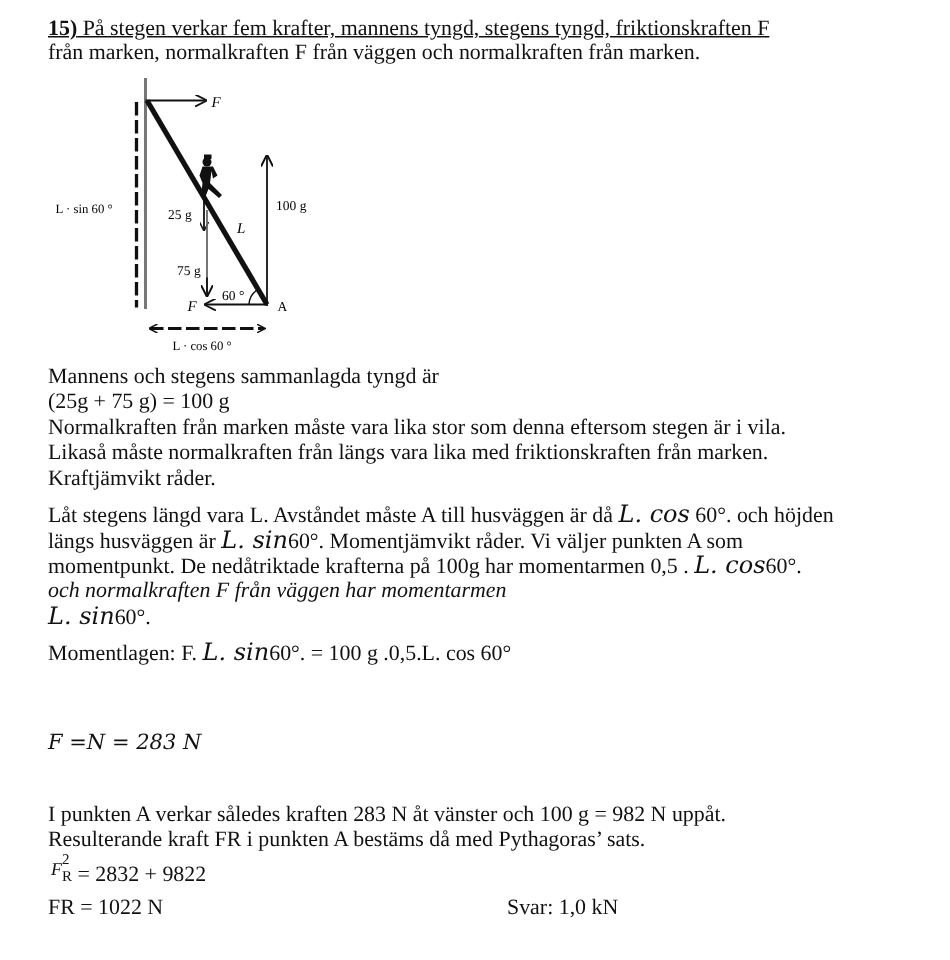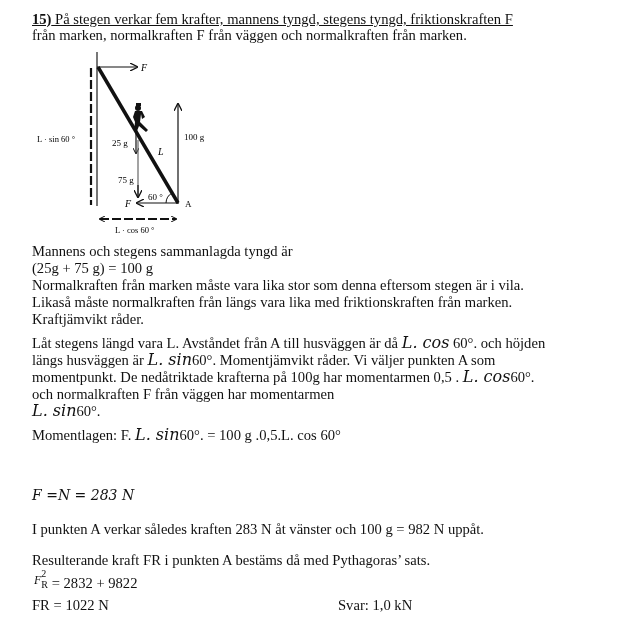--- a/index.html
+++ b/index.html
@@ -90,42 +90,42 @@
   </g>
 </svg>
 
 <div class="line" style="top:243px;">Mannens och stegens sammanlagda tyngd är</div>
 <div class="line" style="top:260px;">(25g + 75 g) = 100 g</div>
 <div class="line" style="top:277px;">Normalkraften från marken måste vara lika stor som denna eftersom stegen är i vila.</div>
 <div class="line" style="top:294px;">Likaså måste normalkraften från längs vara lika med friktionskraften från marken.</div>
 <div class="line" style="top:311px;">Kraftjämvikt råder.</div>
 
 <div class="line" style="top:335px;">
-  <span>Låt stegens längd vara L. Avståndet från A till husväggen är då </span><span class="ital">L. cos</span><span> 60°. och höjden</span>
+  <span>Låt stegens längd vara L. Avståndet måste A till husväggen är då </span><span class="ital">L. cos</span><span> 60°. och höjden</span>
 </div>
 <div class="line" style="top:352px;">
   <span>längs husväggen är </span><span class="ital">L. sin</span><span>60°. Momentjämvikt råder. Vi väljer punkten A som</span>
 </div>
 <div class="line" style="top:369px;">
   <span>momentpunkt. De nedåtriktade krafterna på 100g har momentarmen 0,5 . </span><span class="ital">L. cos</span><span>60°.</span>
 </div>
-<div class="line" style="top:386px;">och normalkraften F från väggen har momentarmen</div>
+<div class="line" style="top:386px;font-style:italic;">och normalkraften F från väggen har momentarmen</div>
 <div class="line" style="top:403px;">
   <span class="ital">L. sin</span><span>60°.</span>
 </div>
 <div class="line" style="top:427px;">
   <span>Momentlagen: F. </span><span class="ital">L. sin</span><span>60°.  = 100 g .0,5.L. cos 60°</span>
 </div>
 
 <div class="formula">
   <span>F =</span>
   <span>N = 283 N</span>
 </div>
 
-<div class="line" style="top:521px;">I punkten A verkar således kraften 283 N åt vänster och 100 g  = 982 N uppåt.</div>
+<div class="line" style="top:535px;">I punkten A verkar således kraften 283 N åt vänster och 100 g  = 982 N uppåt.</div>
 <div class="line" style="top:552px;">Resulterande kraft FR i punkten A bestäms då med Pythagoras’ sats.</div>
 
 <div class="fr2">
   <span style="font-style:italic;font-size:12px;">F</span><span style="display:inline-flex;flex-direction:column;line-height:9px;vertical-align:top;">
       <sup>2</sup>
       <sub>R</sub>
     </span><span style="position:relative;top:4px;"> = 2832 + 9822</span>
 </div>
 
 <div class="line" style="top:597px;">FR = 1022 N</div>

